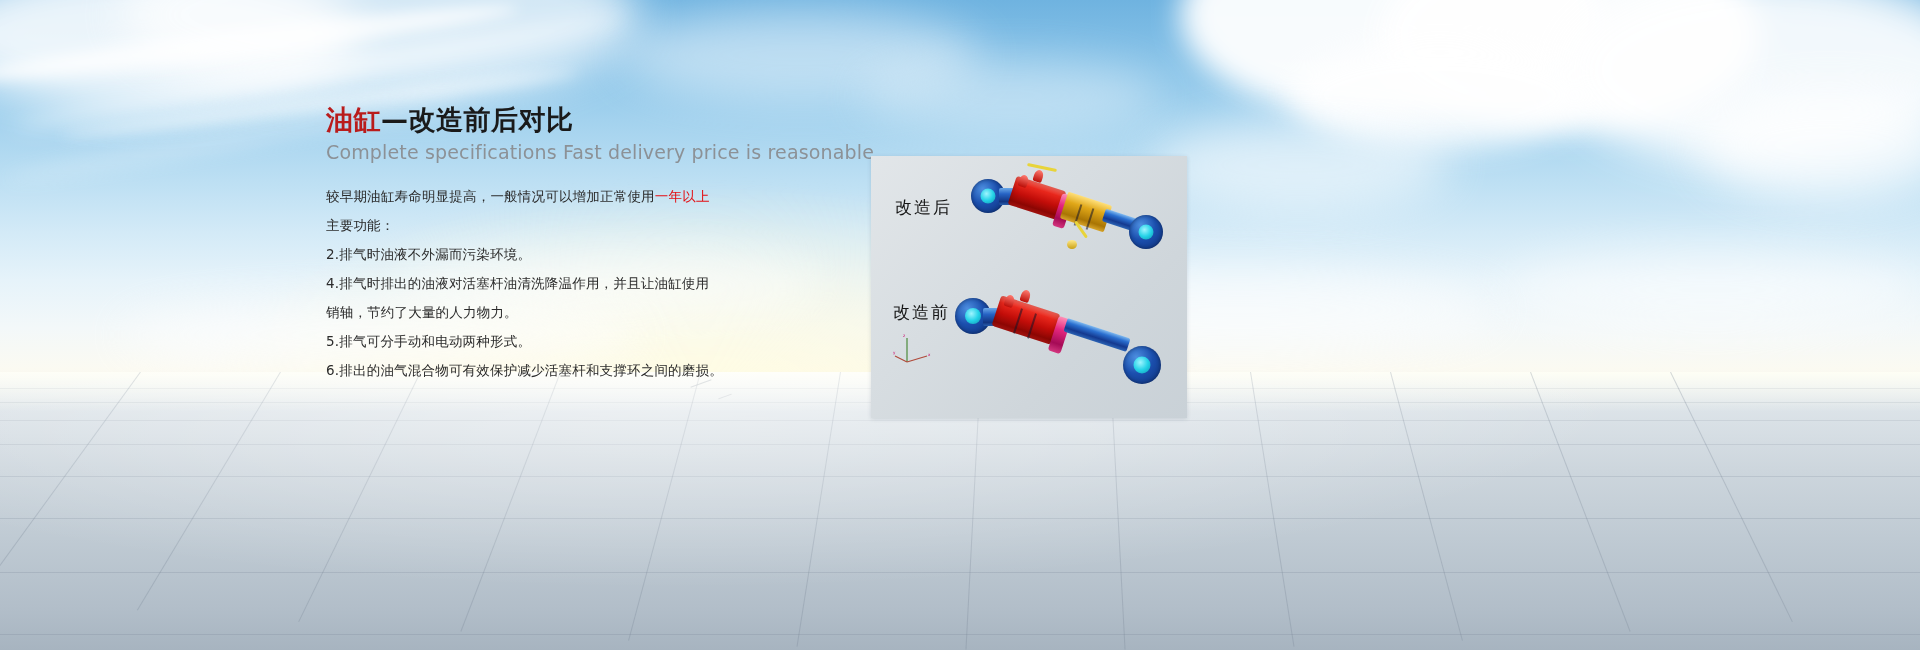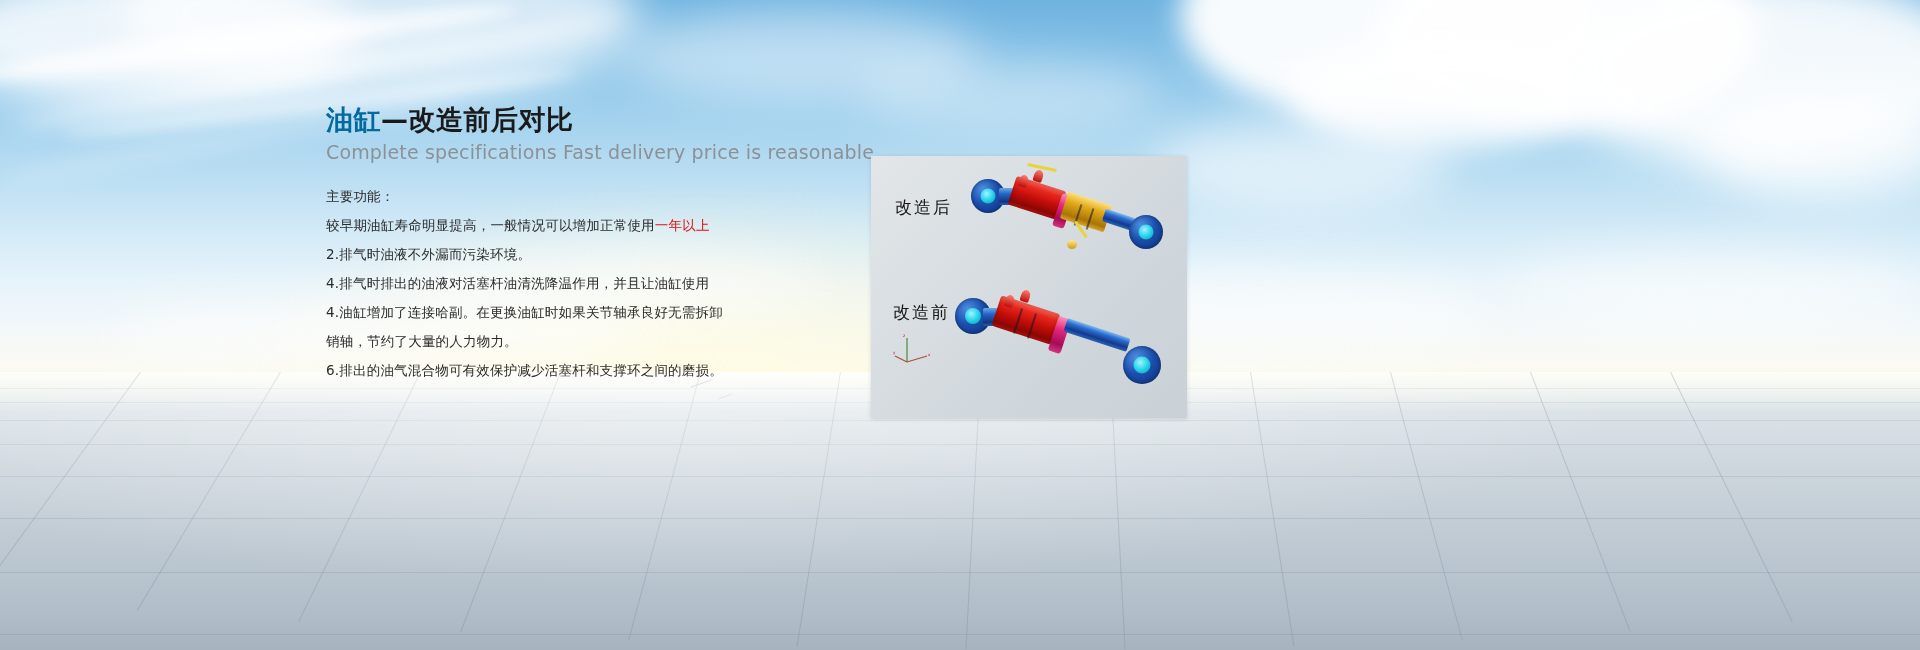--- a/index.html
+++ b/index.html
@@ -53,21 +53,21 @@
     background:radial-gradient(ellipse at 35% 0%, rgba(255,255,255,.55) 0%, rgba(255,255,255,0) 55%);
     pointer-events:none;
   }
 
   
   .textblock{position:absolute;left:326px;top:104px;width:470px;}
   .title{
     font-size:27px;font-weight:bold;letter-spacing:.5px;color:#1a1a1a;
     line-height:1.15;margin:0;white-space:nowrap;
   }
-  .title .hl{color:#0369a1;}
+  .title .hl{color:#b91c1c;}
   .subtitle{
     margin-top:6px;font-size:19px;color:#8c9196;letter-spacing:.15px;
     font-family:"DejaVu Sans","Liberation Sans",sans-serif;white-space:nowrap;
   }
   .body{margin-top:21px;}
   .body p{
     margin:0 0 5px 0;font-size:13.5px;color:#2b2b2b;line-height:24px;
     letter-spacing:.2px;white-space:nowrap;
   }
   .body p .red{color:#e30d12;}
@@ -178,26 +178,26 @@
     <div class="gline-v" style="left:280px;transform:rotate(31deg);"></div>
     <div class="gline-v" style="left:140px;transform:rotate(36deg);"></div>
     <div class="floorshine"></div>
   </div>
 
   <div class="textblock">
     <h1 class="title"><span class="hl">油缸</span><span>—改造前后对比</span></h1>
     <div class="subtitle">Complete specifications Fast delivery price is reasonable</div>
 
     <div class="body">
+      <p><span>较早期油缸寿命明显提高，一般情况可以增加正常使用</span><span class="red">一年以上</span></p>
       <p>主要功能：</p>
-      <p><span>较早期油缸寿命明显提高，一般情况可以增加正常使用</span><span class="red">一年以上</span></p>
       <p>2.排气时油液不外漏而污染环境。</p>
       <p>4.排气时排出的油液对活塞杆油清洗降温作用，并且让油缸使用</p>
-      <p>4.油缸增加了连接哈副。在更换油缸时如果关节轴承良好无需拆卸</p>
       <p>销轴，节约了大量的人力物力。</p>
+      <p>5.排气可分手动和电动两种形式。</p>
       <p>6.排出的油气混合物可有效保护减少活塞杆和支撑环之间的磨损。</p>
     </div>
   </div>
 
   <div class="panel">
 
     <div class="plabel after">改造后</div>
     <div class="plabel before">改造前</div>
 
     <svg class="axis" viewBox="0 0 40 34">

